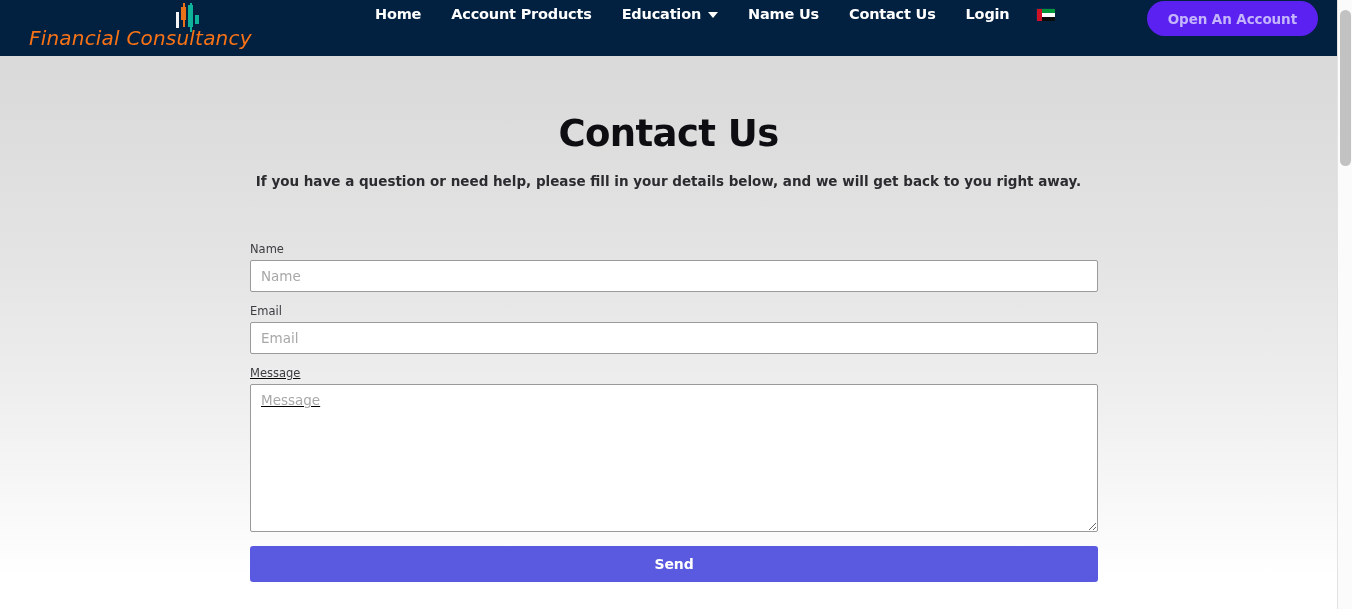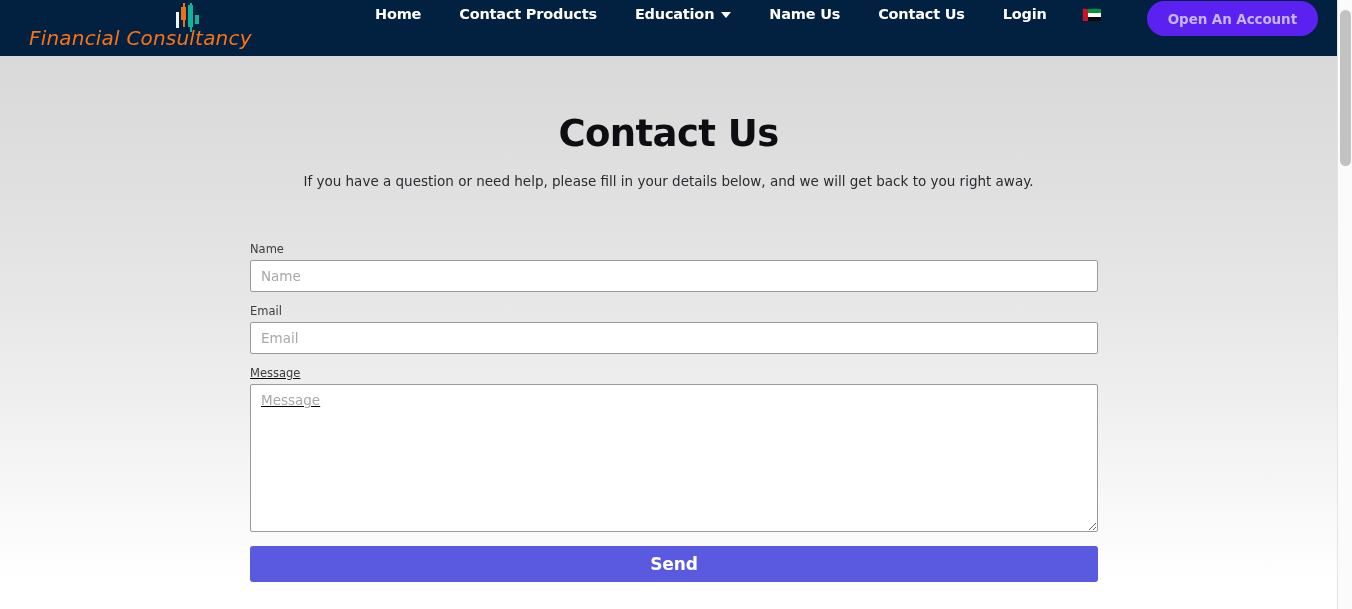--- a/index.html
+++ b/index.html
@@ -85,21 +85,21 @@
   .cndl { position: absolute; }
 
   
   #main-nav {
     position: absolute;
     left: 360px;
     top: 0;
     height: 56px;
     display: flex;
     align-items: center;
-    gap: 8px;
+    gap: 0px;
   }
   .nav-item {
     display: flex;
     align-items: center;
     gap: 7px;
     padding: 0 15px;
     height: 56px;
     color: #ffffff;
     font-family: "DejaVu Sans", sans-serif;
     font-size: 14.5px;
@@ -175,21 +175,21 @@
     color: #0d0d12;
   }
 
   #page-subtitle {
     position: absolute;
     left: 0; top: 173px;
     width: 1337px;
     text-align: center;
     font-family: "DejaVu Sans", sans-serif;
     font-size: 13.5px;
-    font-weight: 400;
+    font-weight: 700;
     color: #2b2b30;
   }
 
   
   #contact-form {
     position: absolute;
     left: 250px;
     top: 242px;
     width: 848px;
   }
@@ -238,21 +238,21 @@
 
   #send-button {
     display: block;
     width: 848px;
     height: 36px;
     background: #5a5ae0;
     border: none;
     border-radius: 3px;
     color: #ffffff;
     font-family: "DejaVu Sans", sans-serif;
-    font-size: 17px;
+    font-size: 14px;
     font-weight: bold;
     letter-spacing: -0.1px;
     cursor: pointer;
   }
 
   
   #scrollbar-track {
     position: absolute;
     right: 0; top: 0;
     width: 15px;
@@ -289,21 +289,21 @@
         <span class="cndl" style="left:13.5px;top:0px; width:2px; height:29px; background:#0fb39a;"></span>
         <span class="cndl" style="left:19px; top:12px; width:4px; height:9px;  background:#0fb39a;"></span>
       </span>
     </a>
 
     <nav id="main-nav">
       <a class="nav-item" href="#">
         <span>Home</span>
       </a>
       <a class="nav-item" href="#">
-        <span>Contact Products</span>
+        <span>Account Products</span>
       </a>
       <a class="nav-item" href="#">
         <span>Education</span>
         <span class="caret"></span>
       </a>
       <a class="nav-item" href="#">
         <span>Name Us</span>
       </a>
       <a class="nav-item" href="#">
         <span>Contact Us</span>

